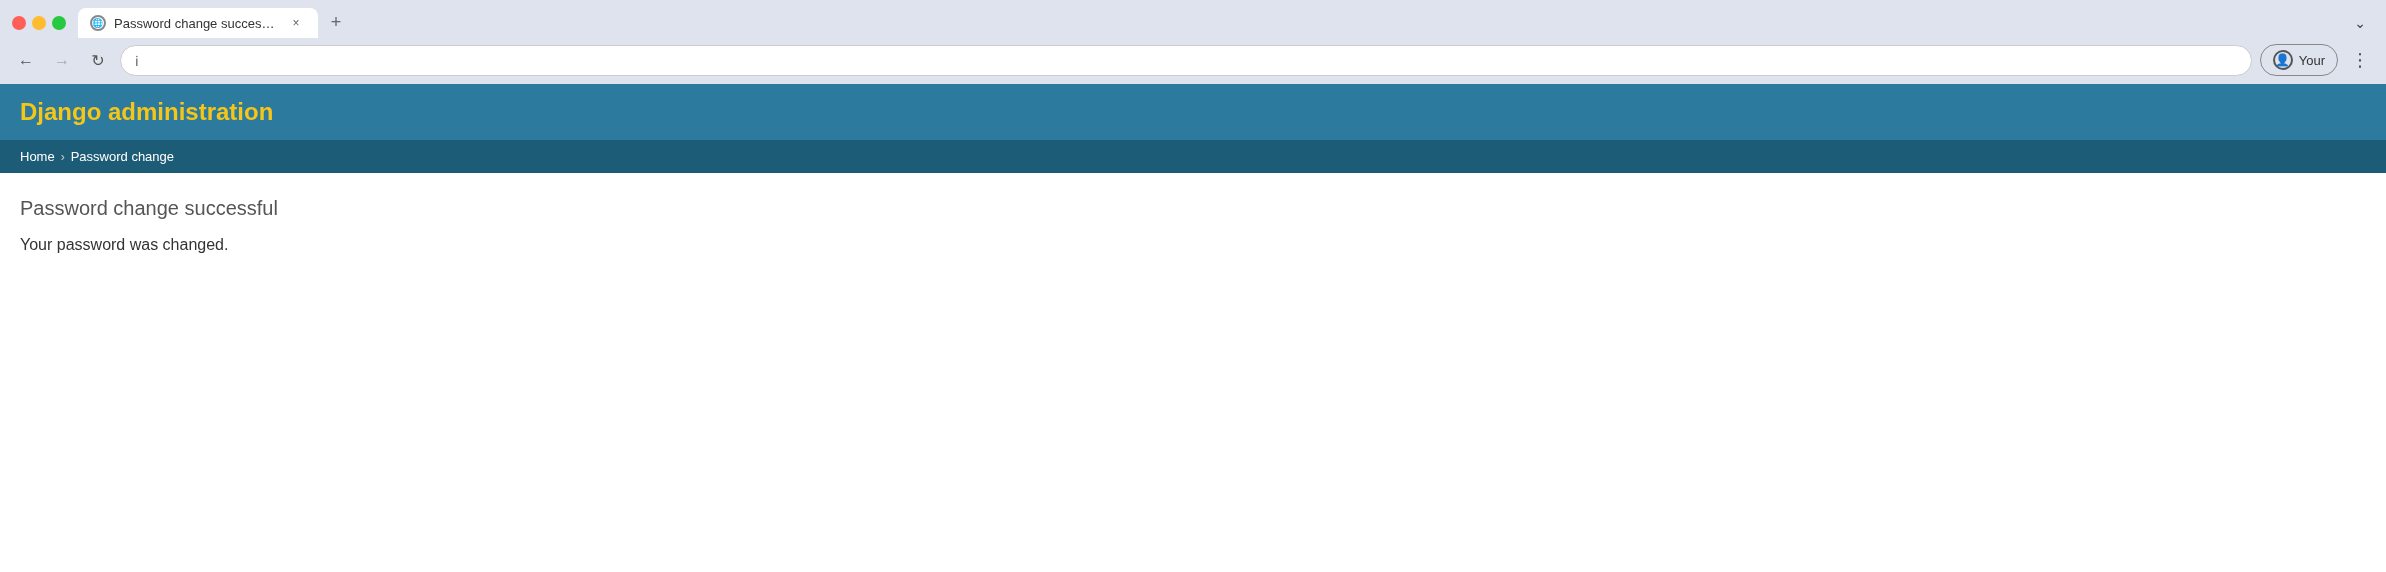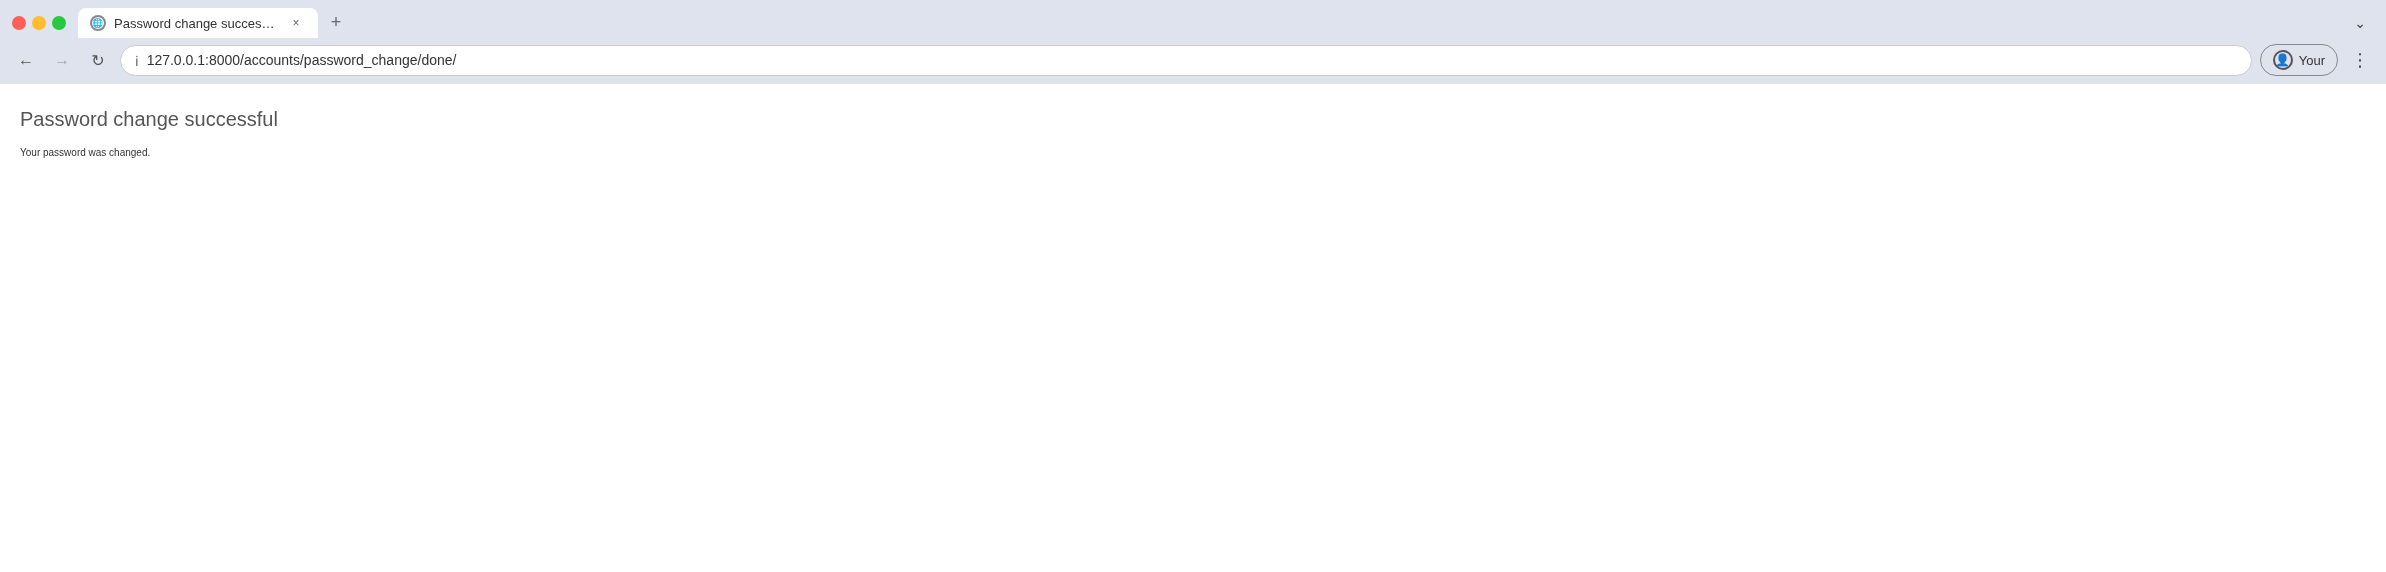--- a/index.html
+++ b/index.html
@@ -248,21 +248,21 @@
     }
 
     .page-heading {
       font-size: 20px;
       font-weight: normal;
       color: #555;
       margin-bottom: 16px;
     }
 
     .page-text {
-      font-size: 10px;
+      font-size: 16px;
       color: #333;
     }
   </style>
 </head>
 <body>
 
 <div class="browser-chrome">
 
   <div class="title-bar">
     <div class="window-controls">
@@ -285,34 +285,43 @@
     <button class="tab-dropdown">⌄</button>
   </div>
 
   <div class="nav-bar">
     <button class="nav-btn">←</button>
     <button class="nav-btn disabled">→</button>
     <button class="nav-btn">↻</button>
 
     <div class="address-bar">
       <span class="address-icon">ℹ</span>
-      <span class="address-text">127.0.0.1:8000/accounts/password_change/done/</span>
     </div>
 
     <button class="profile-btn">
       <div class="profile-icon">👤</div>
       <span>Your</span>
     </button>
 
     <button class="menu-btn">⋮</button>
   </div>
 </div>
 
 <div>
 
-
+  <div class="django-header">
+    <span class="django-title">Django administration</span>
+  </div>
+
+  <div class="django-breadcrumb-bar">
+    <div class="breadcrumb">
+      <a href="#">Home</a>
+      <span class="breadcrumb-separator">›</span>
+      <span>Password change</span>
+    </div>
+  </div>
 
   <div class="main-content">
     <h1 class="page-heading">Password change successful</h1>
     <p class="page-text">Your password was changed.</p>
   </div>
 
 </div>
 
 </body></html>

